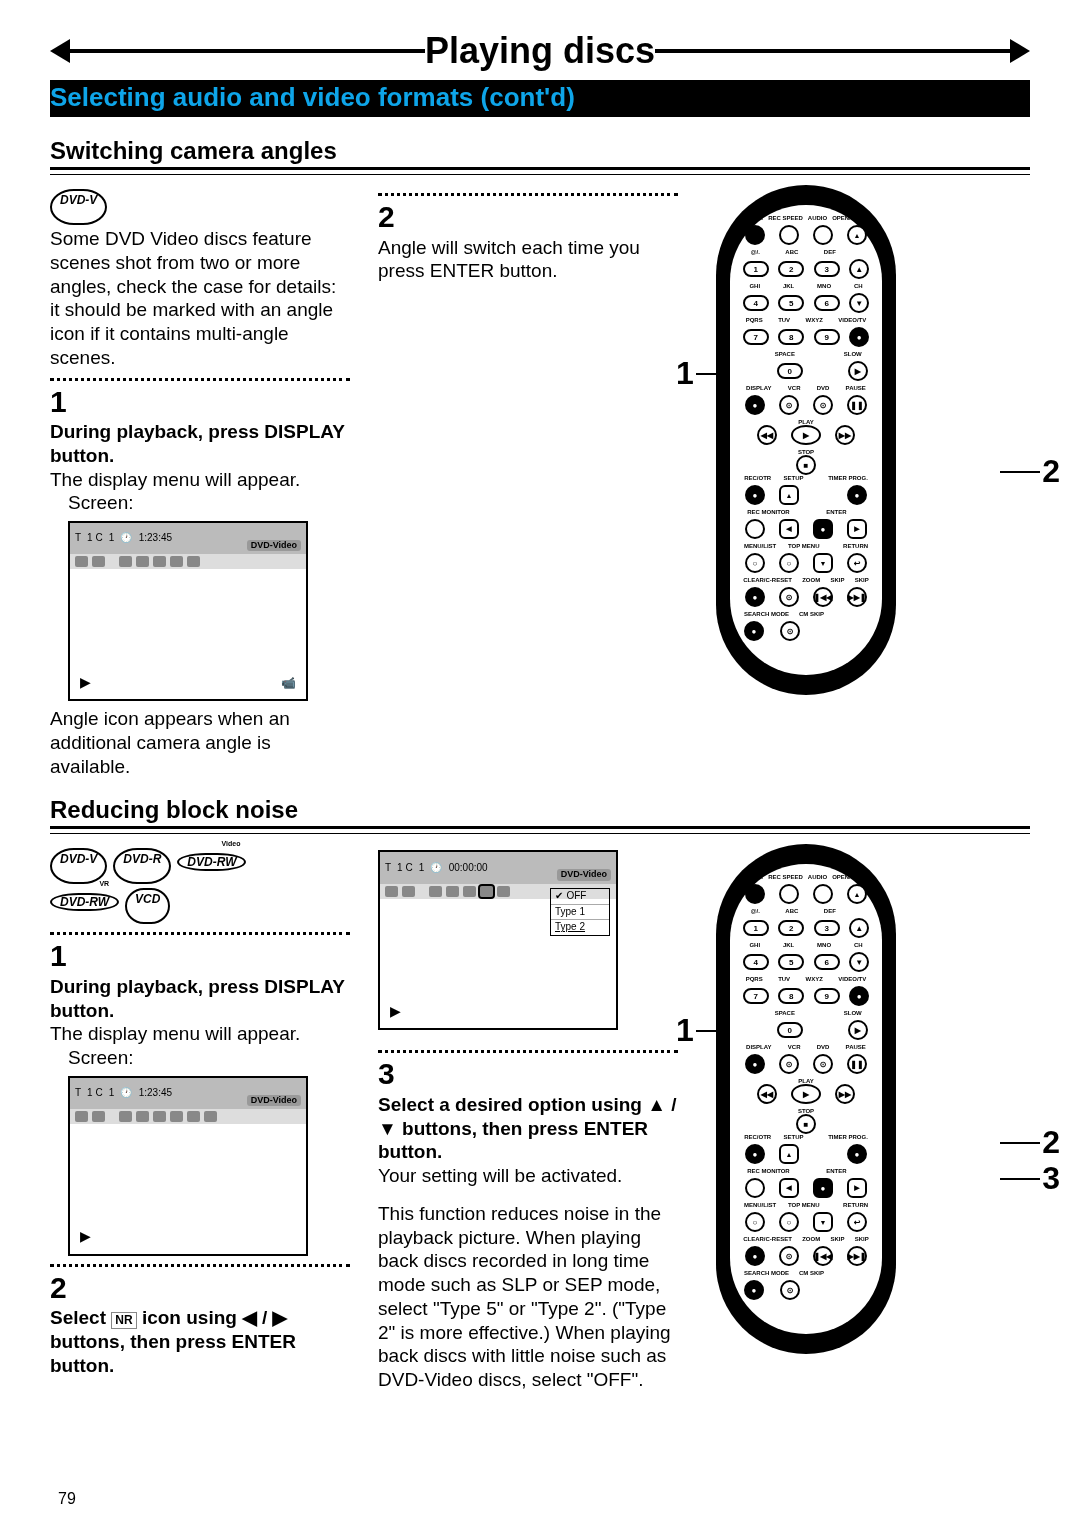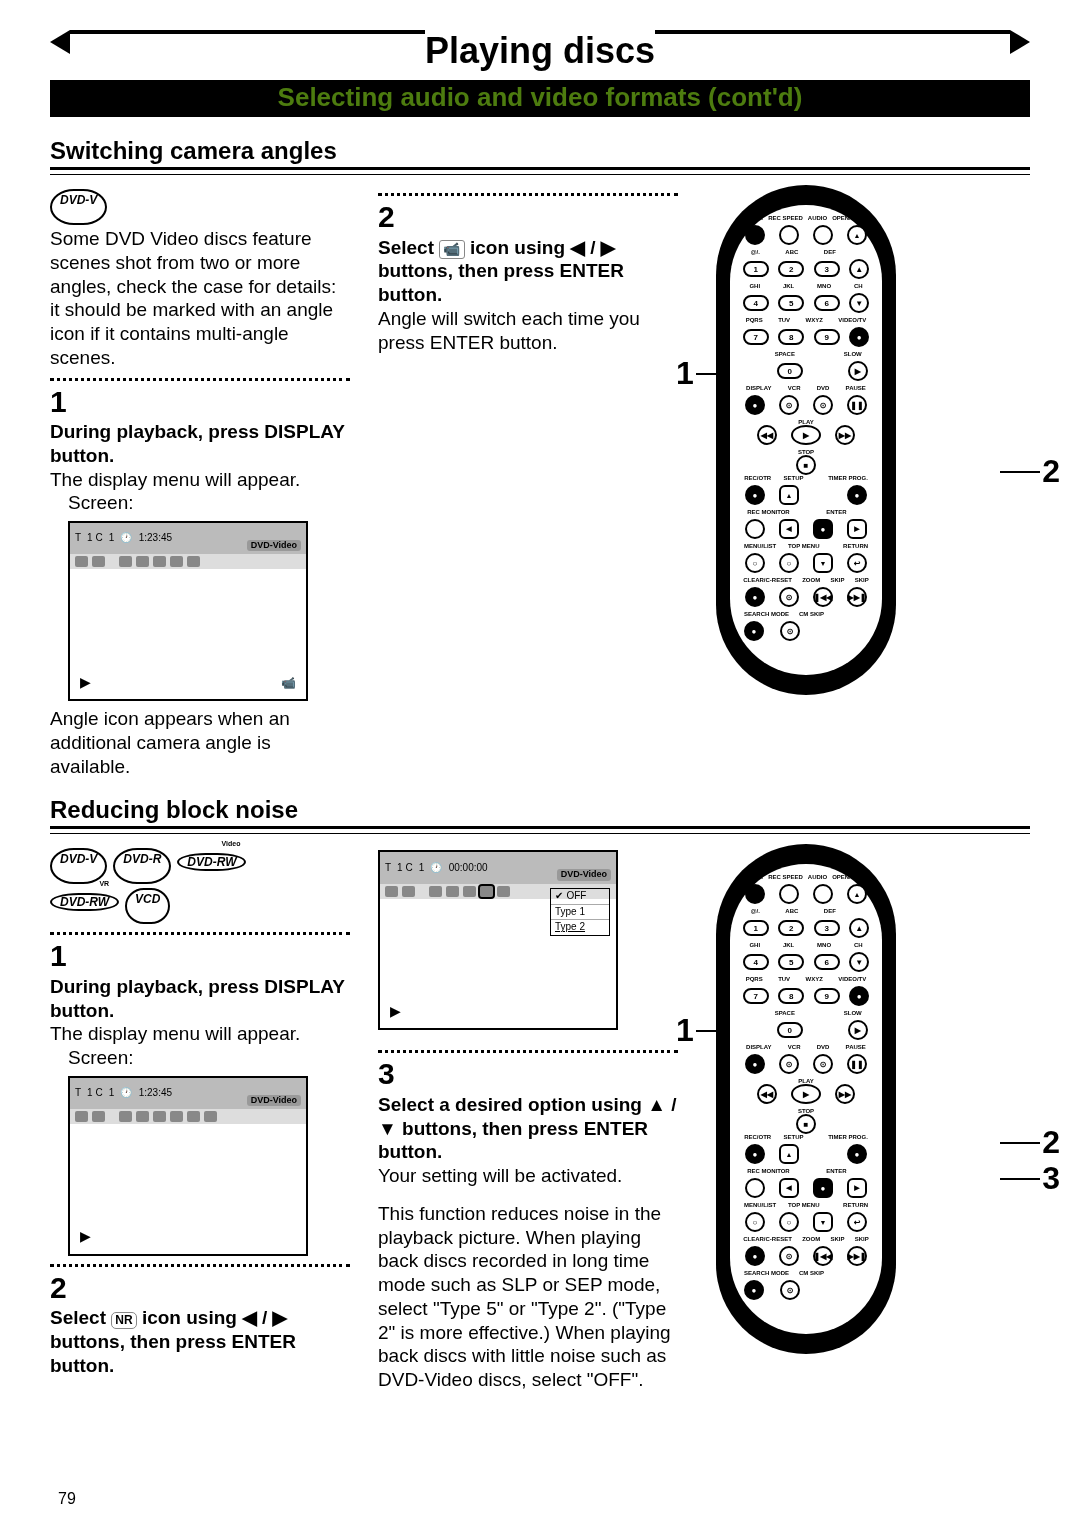--- a/index.html
+++ b/index.html
@@ -1,21 +1,21 @@
 <!DOCTYPE html>
 <html><head>
 <meta charset="utf-8">
 <style>
   * { box-sizing: border-box; margin: 0; padding: 0; }
   body { background: #fff; font-family: Gill Sans, Helvetica, Arial, sans-serif; color: #000; }
   .page { width: 1080px; height: 1526px; position: relative; padding: 30px 50px 20px 50px; }
-  .ornament { display: flex; justify-content: center; margin-bottom: 8px; }
+  .ornament { display: flex; align-items: center; justify-content: center; margin-bottom: 8px; }
   .orn-line { flex:1; height:4px; background:#000; }
   .chapter { font-size: 36px; font-weight: bold; text-align:center; }
-  .section-bar { background:#000; color:#4d7c0f; font-weight:bold; font-size:26px; text-align:center; padding:2px 0 4px; margin-top:4px; }
+  .section-bar { background:#000; color:#0ea5e9; font-weight:bold; font-size:26px; padding:2px 0 4px; margin-top:4px; }
   .subhead { font-size:24px; font-weight:bold; margin-top:20px; }
   .dbl-rule { border-top:3px solid #000; border-bottom:1px solid #000; height:8px; margin-top:2px; }
   .cols { display:flex; gap:28px; margin-top:10px; }
   .col { width: 300px; font-size:19px; line-height:1.25; }
   .col-r { flex:1; position:relative; }
   .dotline { border-top:3px dotted #000; height:0; margin:8px 0 2px;}
   .stepnum { font-size:30px; font-weight:bold; }
   p.body { font-size:19px; line-height:1.25; }
   p.bold { font-weight:bold; }
   .badge-row { display:flex; gap:6px; margin:4px 0 2px; flex-wrap:wrap;}
@@ -90,25 +90,20 @@
           </div>
         <span class="play">▶</span>
         <span class="angle">📹</span>
       </div>
       <p class="body">Angle icon appears when an additional camera angle is available.</p>
     </div>
 
     <div class="col">
       <div class="dotline"></div>
       <div class="stepnum">2</div>
-      <p class="body bold">
-        <span>Select </span>
-        <span style="display:inline-block;border:1px solid #888;border-radius:3px;padding:0 3px;font-size:14px;">📹</span>
-        <span> icon using ◀ / ▶ buttons, then press ENTER button.</span>
-      </p>
       <p class="body">Angle will switch each time you press ENTER button.</p>
     </div>
 
     <div class="col-r">
 
       <div class="callout" style="top:170px; left:-30px;">
           <span>1</span>
           <span class="line"></span>
         </div>
       <div class="callout" style="top:268px; right:-30px;">
@@ -301,21 +296,21 @@
             <span class="sq"></span>
             <span class="sq"></span>
             <span class="sq"></span>
           </div>
         <span class="play">▶</span>
       </div>
       <div class="dotline"></div>
       <div class="stepnum">2</div>
       <p class="body bold">
         <span>Select </span>
-        <span style="display:inline-block;border:1px solid #888;border-radius:5px;padding:0 3px;font-size:12px;font-weight:bold;">NR</span>
+        <span style="display:inline-block;border:1px solid #888;border-radius:0;padding:0 3px;font-size:12px;font-weight:bold;">NR</span>
         <span> icon using ◀ / ▶ buttons, then press ENTER button.</span>
       </p>
     </div>
 
     <div class="col">
       <div class="screen" style="margin-left:0;">
         <div class="screen-top">
             <span>T</span>
             <span>1 C</span>
             <span>1</span>

